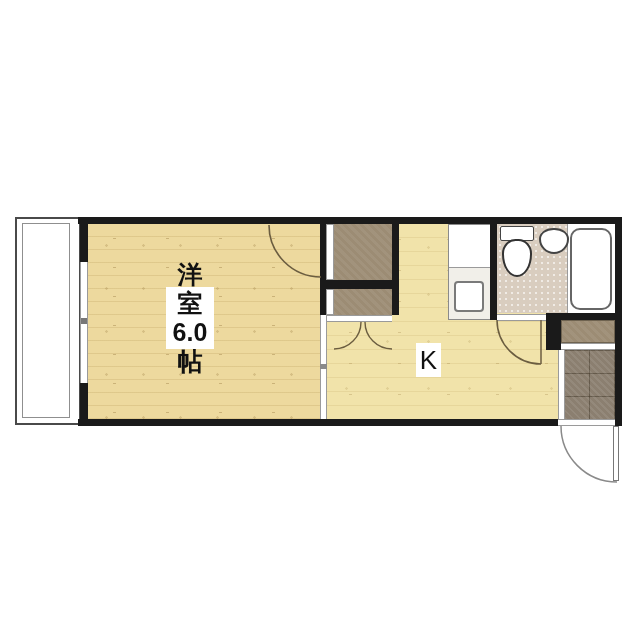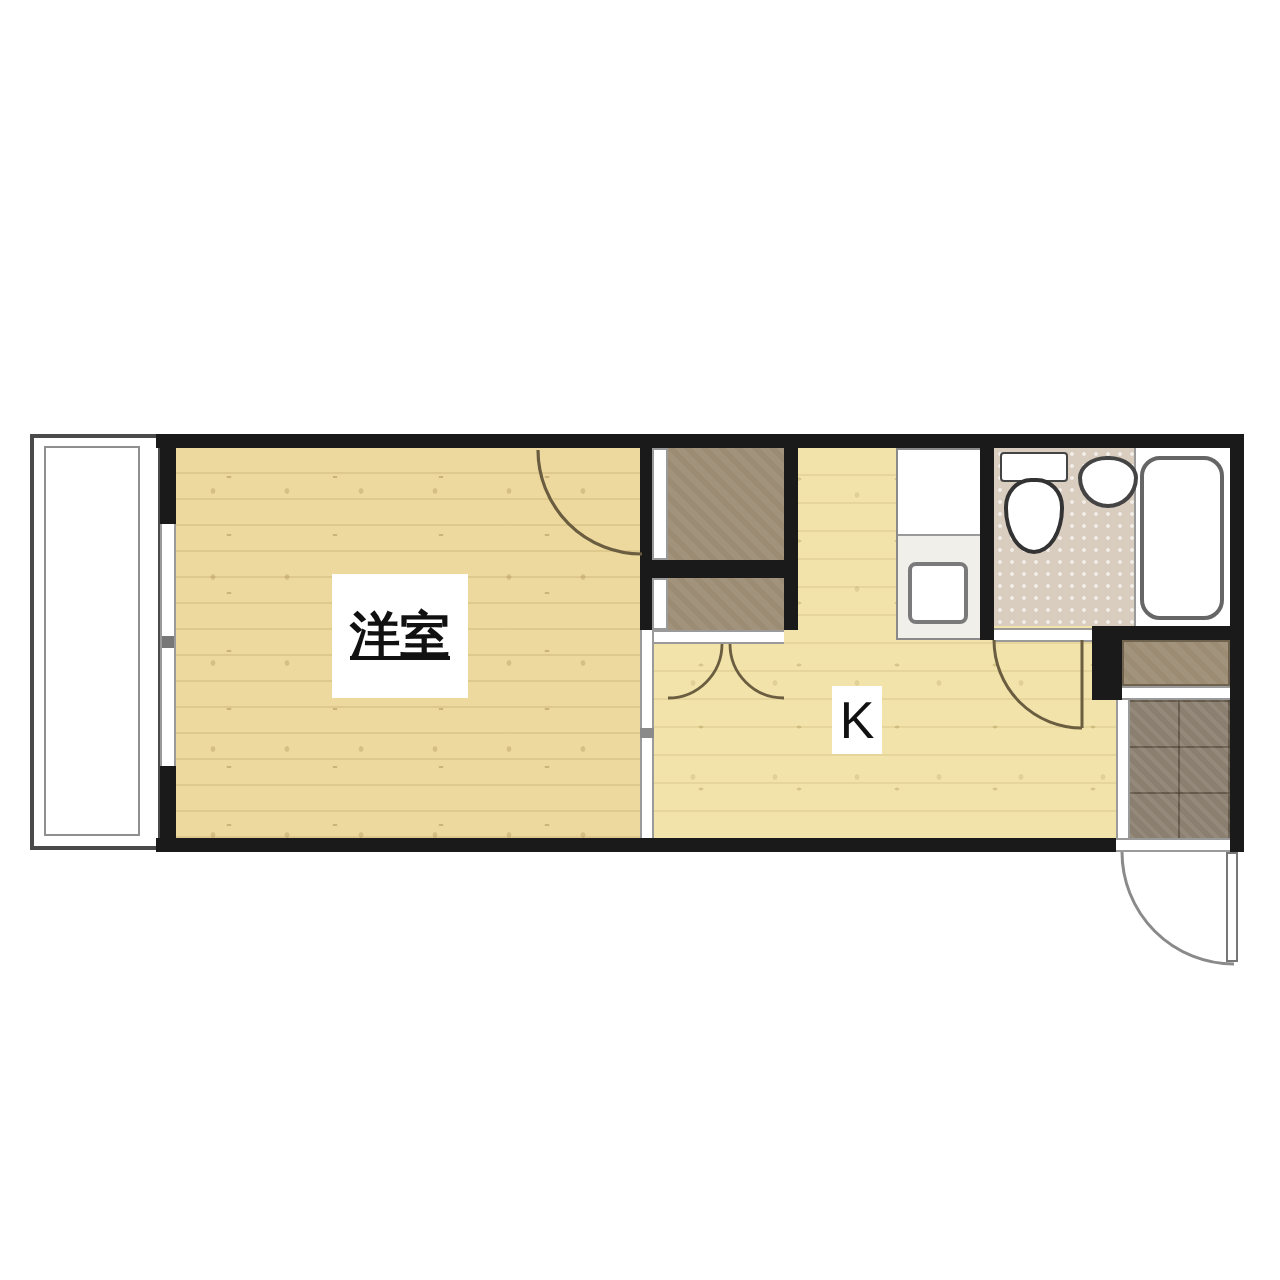--- a/index.html
+++ b/index.html
@@ -113,20 +113,21 @@
 
   <svg class="overlay" width="640" height="640" viewBox="0 0 640 640">
     <path d="M 269,225 A 52 52 0 0 0 321,277" fill="none" stroke="#6b5d40" stroke-width="1.6"></path>
     <path d="M 361,322 A 27 27 0 0 1 334,349" fill="none" stroke="#6b5d40" stroke-width="1.4"></path>
     <path d="M 365,322 A 27 27 0 0 0 392,349" fill="none" stroke="#6b5d40" stroke-width="1.4"></path>
     <path d="M 497,320 A 44 44 0 0 0 541,364" fill="none" stroke="#6b5d40" stroke-width="1.5"></path>
     <line x1="541" y1="320" x2="541" y2="364" stroke="#6b5d40" stroke-width="1.5"></line>
     <path d="M 561,426 A 56 56 0 0 0 617,482" fill="none" stroke="#8a8a8a" stroke-width="1.5"></path>
   </svg>
 
-  <div class="abs label-box room-label" style="left:166px;top:287px;width:68px;height:62px;text-decoration:underline;">
+  <div class="abs label-box room-label" style="left:166px;top:287px;width:48px;height:62px;">
     <div>洋室</div>
+    <div>6.0帖</div>
   </div>
   <div class="abs label-box k-label" style="left:416px;top:343px;width:25px;height:34px;">
     <div>K</div>
   </div>
 
 </div>
 
 </body></html>

